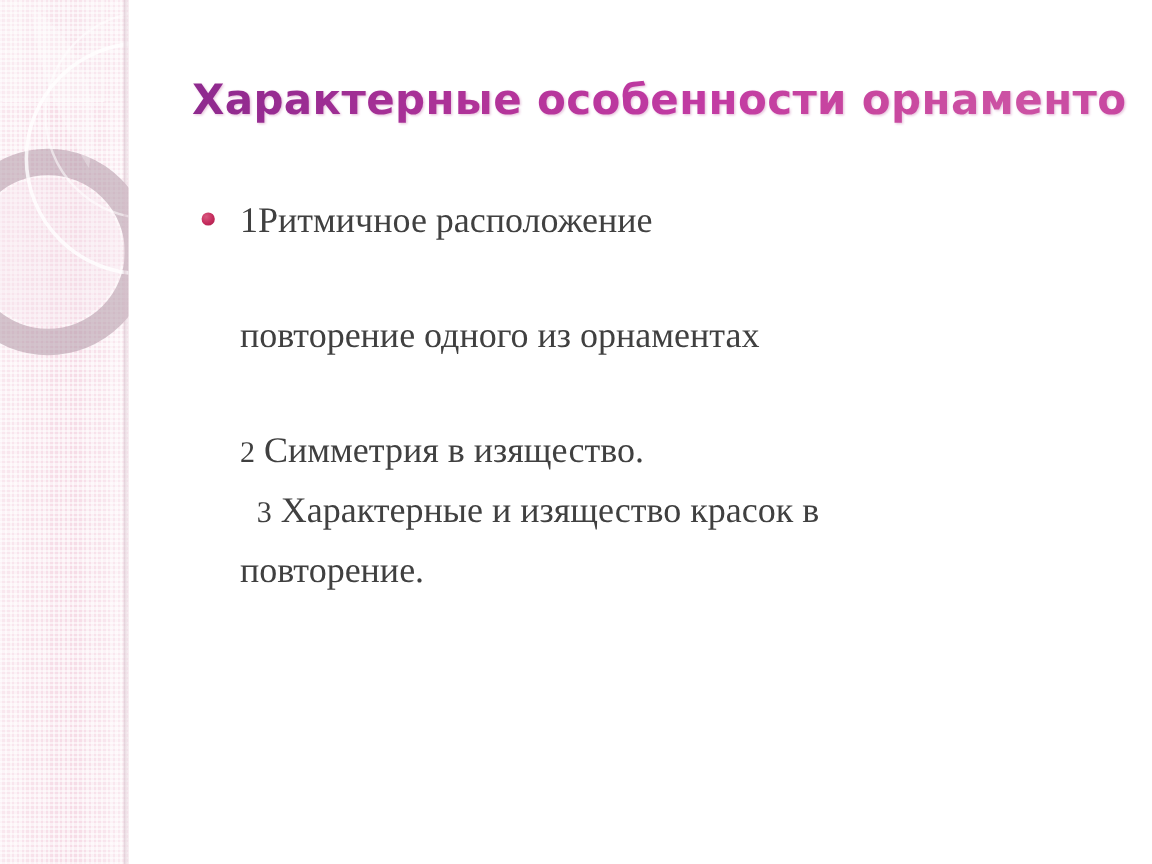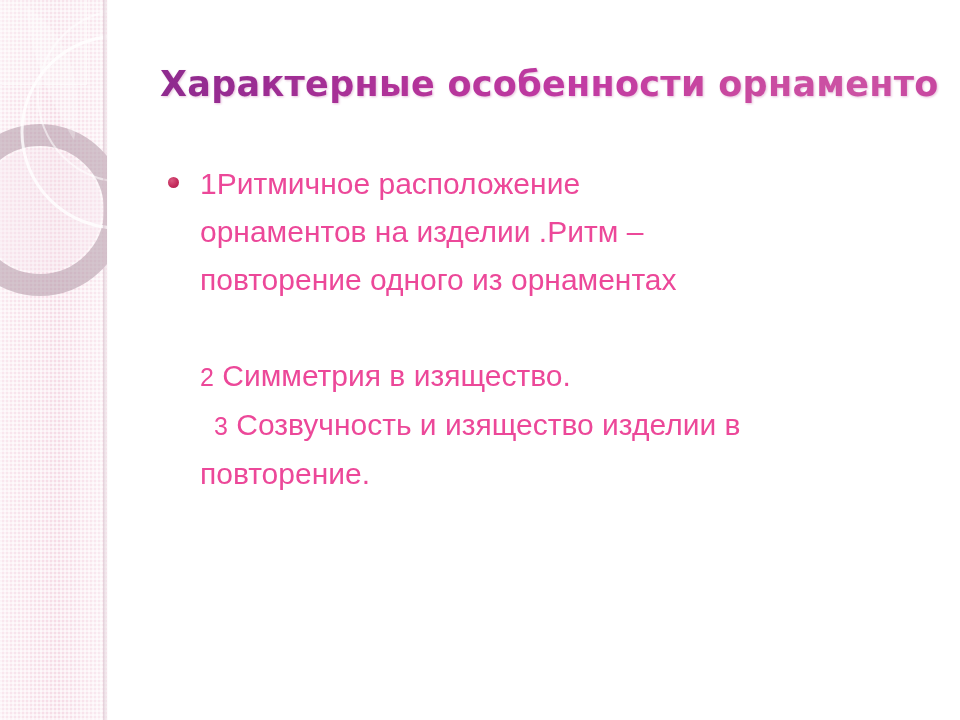--- a/index.html
+++ b/index.html
@@ -90,25 +90,25 @@
 
   
   #body-block {
     position: absolute;
     left: 166px;
     top: 160px;
     width: 760px;
   }
   .para {
     position: relative;
-    font-family: Liberation Sans, sans-serif;
+    font-family: Liberation Serif, serif;
     font-weight: normal;
     font-size: 30px;
     line-height: 48px;
-    color: #ec4899;
+    color: #404040;
     padding-left: 34px;
   }
   .bullet-dot {
     position: absolute;
     left: 2px;
     top: 17px;
     width: 11px;
     height: 11px;
     border-radius: 50%;
     background: radial-gradient(circle at 35% 32%, #d9587f 0%, #c42b5c 55%, #a61f49 100%);
@@ -152,23 +152,23 @@
   </div>
   <div id="sidebar-edge"></div>
 
   <div id="title">Характерные особенности  орнаментов.</div>
 
   <div id="body-block">
 
     <div class="para">
       <span class="bullet-dot"></span>
       <span>1Ритмичное расположение</span><br>
-      <span>орнаментов на изделии .Ритм –</span><br>
+      <br>
       <span>повторение одного из орнаментах</span><br>
       <br>
       <span class="num">2</span><span> Симметрия в изящество.</span><br>
-      <span class="indent-3"></span><span class="num">3</span><span> Созвучность и изящество изделии в</span><br>
+      <span class="indent-3"></span><span class="num">3</span><span> Характерные и изящество красок в</span><br>
       <span>повторение.</span>
     </div>
 
   </div>
 
 </div>
 
 </body></html>

